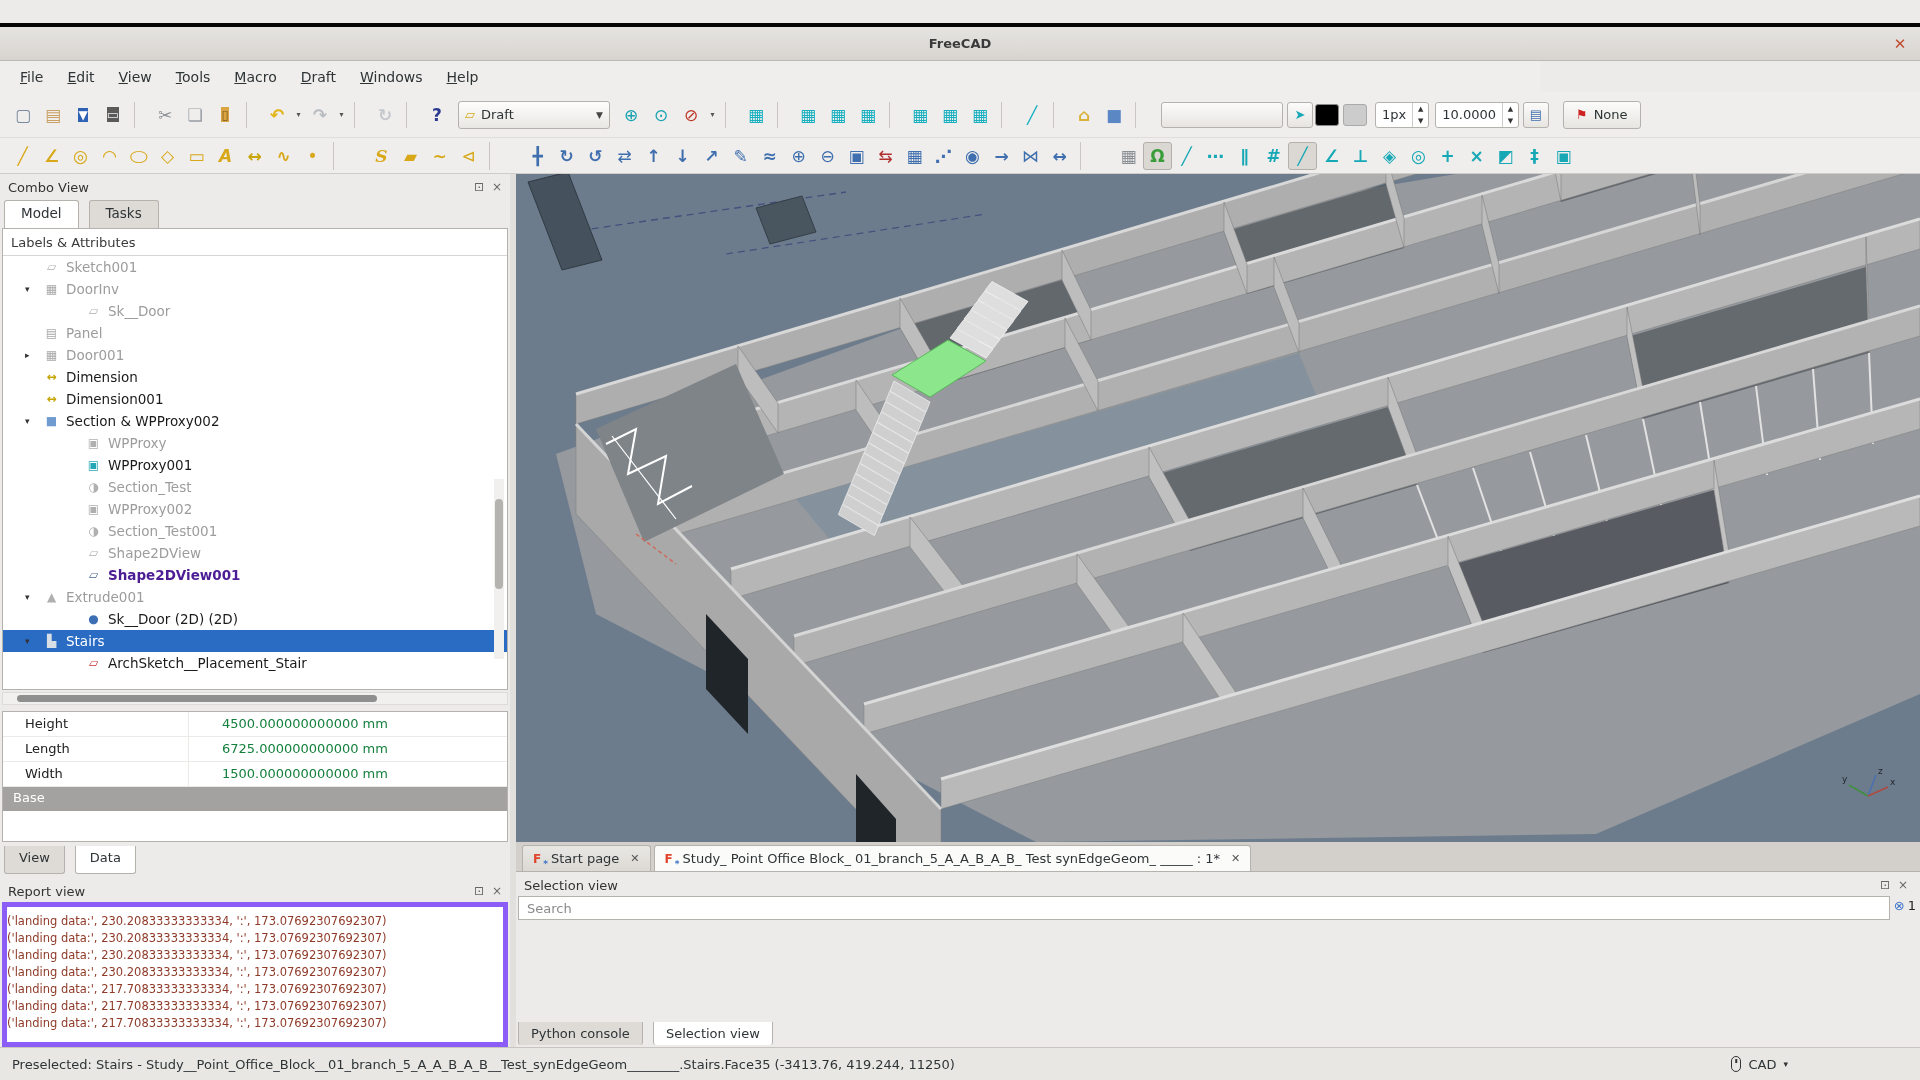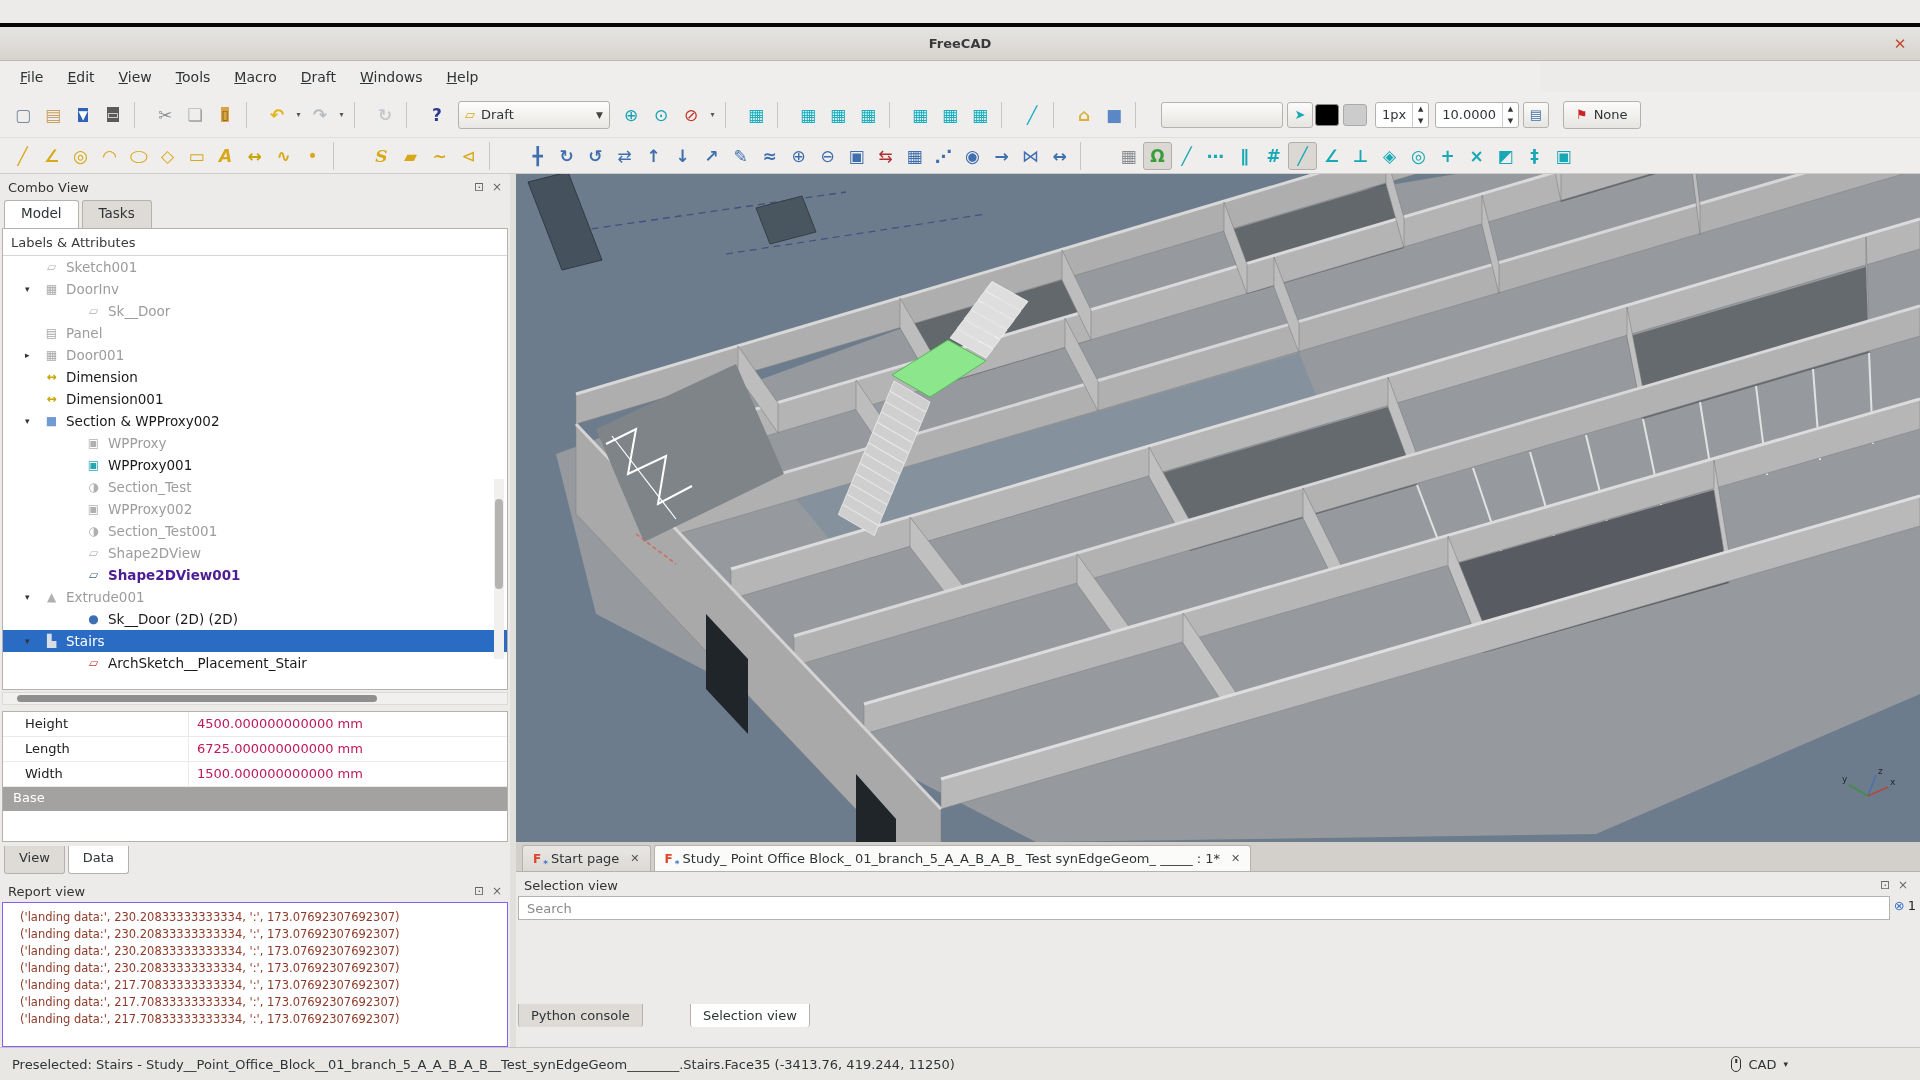--- a/index.html
+++ b/index.html
@@ -76,21 +76,21 @@
   #left-panel { position:absolute; left:0; top:0; width:510px; height:873px; background:#ecebe9; }
   #splitter-v { position:absolute; left:510px; top:0; width:6px; height:873px; background:#e2e0dd; }
   #right-area { position:absolute; left:516px; top:0; width:1404px; height:873px; }
 
   .panel-header { height:26px; display:flex; align-items:center; padding:0 8px; color:#333; }
   .panel-header .ph-icons { margin-left:auto; display:flex; gap:8px; color:#666; font-size:12px; }
 
   
   .combo-tabs { position:absolute; left:0; top:26px; height:28px; display:flex; padding-left:4px; }
   .tab { padding:4px 16px; border:1px solid #b5b2ae; border-bottom:none; background:#dedbd7;
-    border-radius:3px 3px 0 0; margin-right:3px; font-size:13.5px; }
+    border-radius:3px 3px 0 0; margin-right:10px; font-size:13.5px; }
   .tab.active { background:#fff; position:relative; z-index:2; }
 
   
   #tree-frame { position:absolute; left:2px; top:54px; width:506px; height:462px; background:#fff;
     border:1px solid #b5b2ae; }
   .tree-header { height:27px; border-bottom:1px solid #d8d6d2; display:flex; align-items:center; padding:0 8px; color:#3a3a3a; }
   .trow { height:22px; display:flex; align-items:center; }
   .trow.lvl0 { padding-left:22px; }
   .trow.lvl1 { padding-left:64px; }
   .trow .exp { width:17px; font-size:9px; color:#333; }
@@ -105,31 +105,31 @@
   .vscroll { position:absolute; right:3px; top:250px; width:10px; height:180px; background:#f1f0ee; }
   .vscroll .thumb { position:absolute; left:1px; top:20px; width:8px; height:90px; background:#b5b3b0; border-radius:4px; }
 
   
   #prop-table { position:absolute; left:2px; top:537px; width:506px; height:131px; background:#fff; border:1px solid #b5b2ae; }
   .prop-head { display:flex; height:25px; border-bottom:1px solid #d8d6d2; background:#f6f5f3; }
   .prop-head div { padding:4px 8px; }
   .prop-head div:first-child { width:186px; border-right:1px solid #d8d6d2; }
   .prow { display:flex; height:25px; border-bottom:1px solid #eceae7; }
   .prow .pn { width:186px; padding:4px 8px 4px 22px; border-right:1px solid #eceae7; color:#222; }
-  .prow .pv { padding:4px 8px; color:#be185d; }
+  .prow .pv { padding:4px 8px; color:#15803d;margin-left:25px; }
   .pgroup { height:24px; background:#a4a2a0; color:#fff; padding:3px 10px; font-size:13px; }
 
   
   .vd-tabs { position:absolute; left:2px; top:672px; height:28px; display:flex; padding-left:2px; }
   .vd-tabs .tab { font-size:13px; padding:4px 14px; border-radius:0 0 3px 3px; border:1px solid #b5b2ae; border-top:none; }
 
   
   #report-view { position:absolute; left:0; top:704px; width:510px; height:169px; }
   #report-view .content { position:absolute; left:2px; top:24px; right:2px; bottom:0;
-    background:#fff; border:1px solid #8b5cf6; padding:6px 17px; overflow:hidden; }
+    background:#fff; border:5px solid #8b5cf6; padding:6px 0; overflow:hidden; }
   .rline { font-size:11.5px; line-height:17px; color:#8f3a28; white-space:nowrap; }
 
   
   #viewport { position:absolute; left:0; top:0; width:1404px; height:668px; background:#6d7c8c; }
 
   
   #mdi-bar { position:absolute; left:0; top:668px; width:1404px; height:30px; background:#d3d0cc;
     border-bottom:1px solid #b5b2ae; display:flex; align-items:flex-end; padding-left:6px; }
   .mdi-tab { display:flex; align-items:center; gap:7px; height:26px; padding:0 10px;
     border:1px solid #b5b2ae; border-bottom:none; border-radius:3px 3px 0 0;
@@ -139,21 +139,21 @@
 
   
   #selection-view { position:absolute; left:0; top:698px; width:1404px; height:175px; background:#ecebe9; }
   #selection-view .panel-header { padding-right:12px; }
   #sel-search { position:absolute; left:2px; top:24px; width:1372px; height:24px; border:1px solid #b5b2ae;
     background:#fff; padding:0 8px; font-size:13px; color:#222; font-family:inherit; }
   #sel-search::placeholder { color:#8a8a8a; }
   .sel-right-icons { position:absolute; right:4px; top:26px; display:flex; align-items:center; gap:3px; color:#3b74c9; font-size:13px; }
   #sel-list { position:absolute; left:2px; top:48px; width:1400px; height:88px; background:#fff; border:1px solid #d5d2ce; padding:6px 8px; }
   .sel-item { font-size:12.5px; color:#222; white-space:nowrap; }
-  .bottom-tabs { position:absolute; left:2px; top:132px; display:flex;gap:44px; }
+  .bottom-tabs { position:absolute; left:2px; top:150px; display:flex; }
   .bottom-tabs .tab { border-radius:0 0 3px 3px; border-top:none; font-size:13px; padding:4px 12px; }
 
   
   #status-bar { position:absolute; left:0; top:1047px; width:1920px; height:33px; background:#e9e7e4;
     border-top:1px solid #c8c5c1; display:flex; align-items:center; padding:0 12px; font-size:13px; }
   .sb-right { margin-left:auto; display:flex; align-items:center; gap:7px; margin-right:120px; }
   .icon-mouse { width:10px; height:16px; border:1.5px solid #333; border-radius:5px; position:relative; display:inline-block; }
   .icon-mouse i { position:absolute; left:50%; top:2px; transform:translateX(-50%); width:1.5px; height:4px; background:#333; }
 </style>
 </head>

